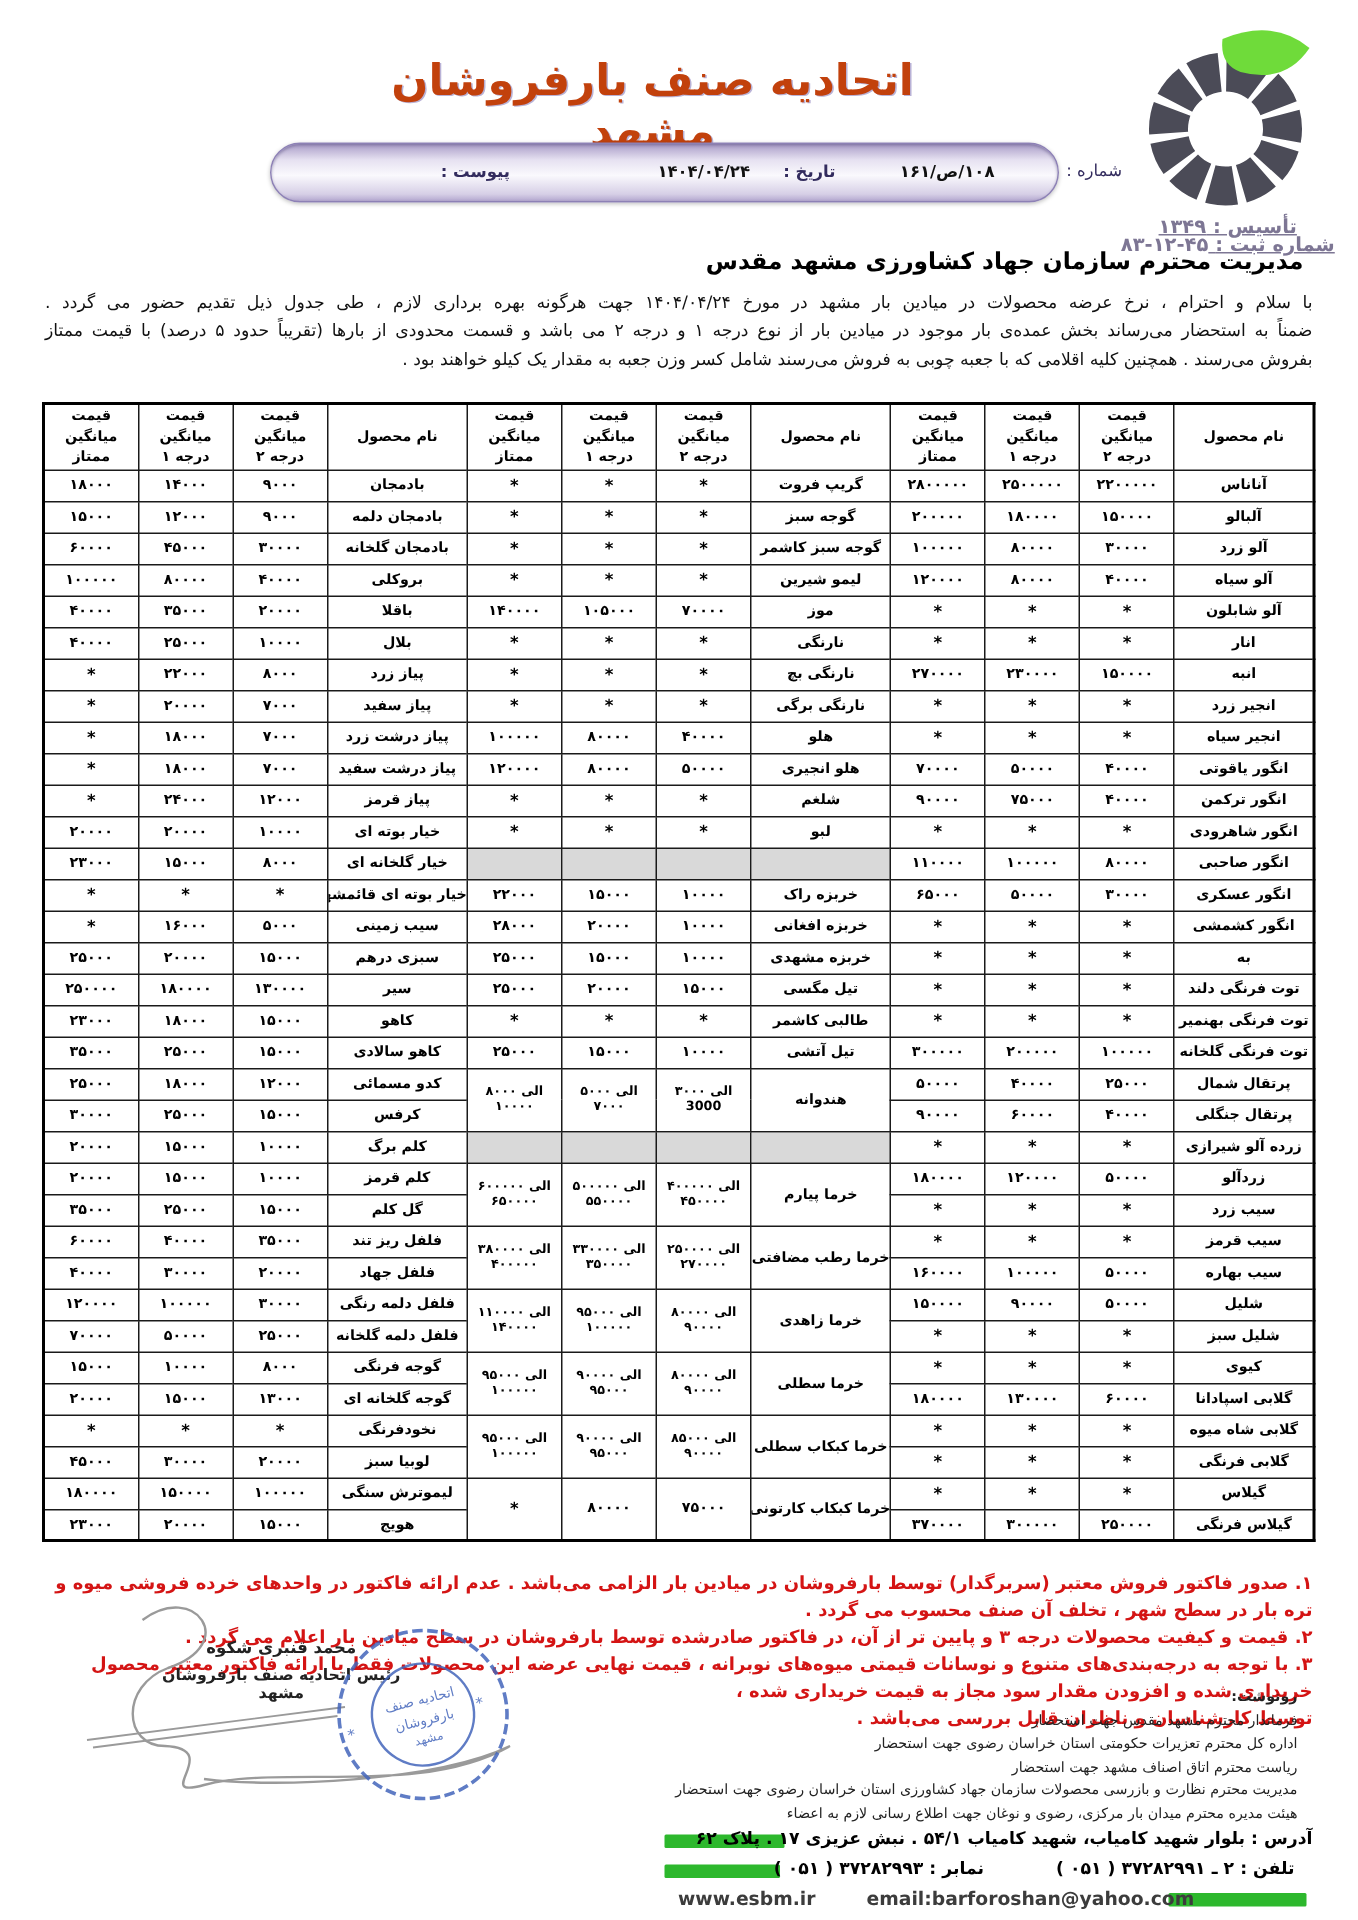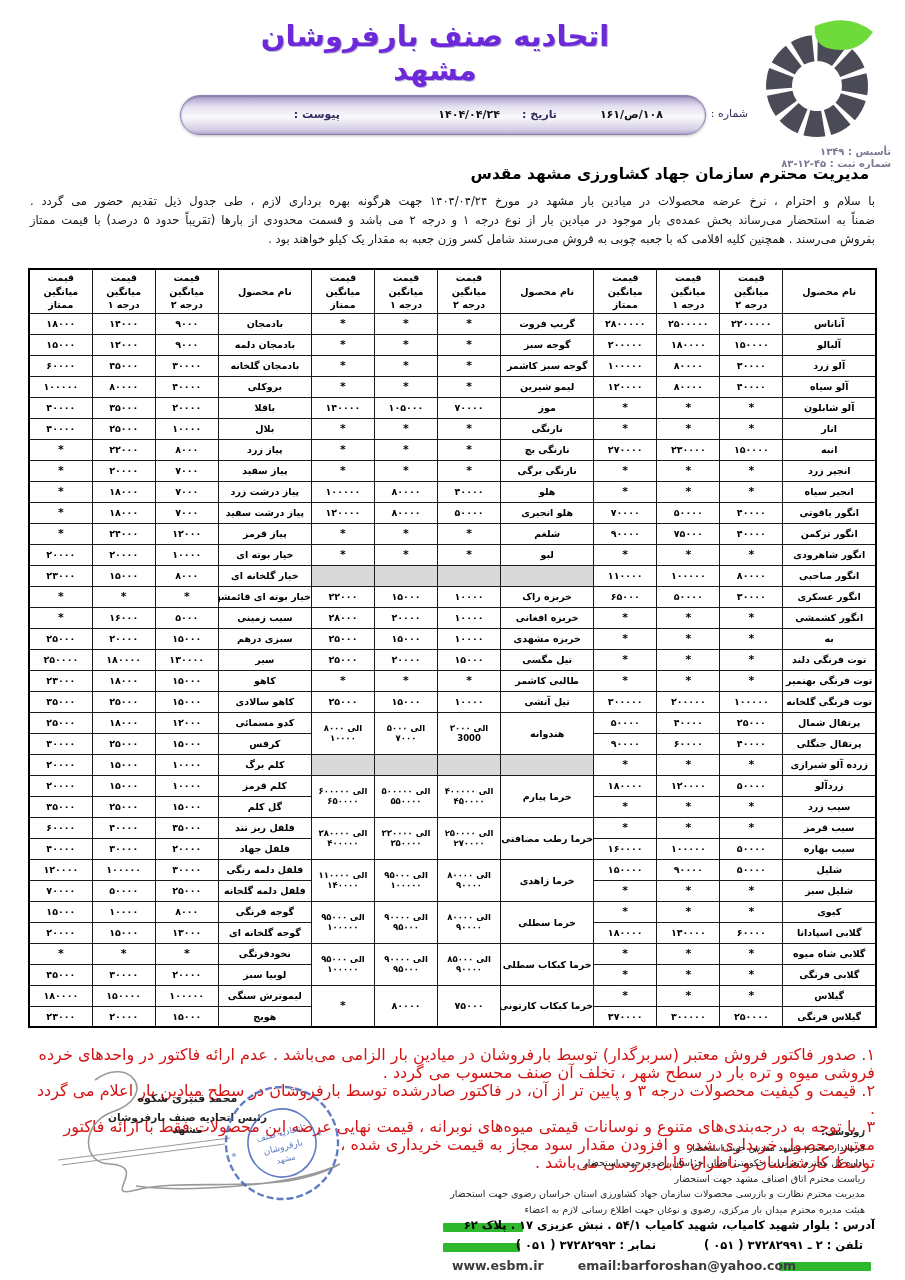--- a/index.html
+++ b/index.html
@@ -1,25 +1,25 @@
 <!DOCTYPE html>
 <html lang="fa" dir="rtl"><head>
 <meta charset="utf-8">
 <style>
   * { margin:0; padding:0; box-sizing:border-box; }
   html,body { width:905px; height:1280px; background:#fff; overflow:hidden;
     font-family:"DejaVu Sans","Liberation Sans",sans-serif; }
   #page { position:relative; width:905px; height:1280px; background:#fff; direction:rtl; }
 
   
-  .org-title { position:absolute; top:19px; left:225px; width:420px; text-align:center;
-    font-size:29px; font-weight:bold; color:#6d28d9; text-shadow:1px 1px 0 #b9b2d6; letter-spacing:-1px; }
+  .org-title { position:absolute; top:36px; left:225px; width:420px; text-align:center;
+    font-size:29px; font-weight:bold; color:#c2410c; text-shadow:1px 1px 0 #b9b2d6; letter-spacing:-1px; }
   .logo-wrap { position:absolute; top:18px; right:20px; width:130px; height:128px; }
-  .estab { position:absolute; top:146px; right:14px; width:145px; 
-    font-size:10px; font-weight:bold; color:#7d7694; line-height:12px; }
+  .estab { position:absolute; top:146px; right:14px; width:145px; text-align:center;
+    font-size:13px; font-weight:bold; color:#7d7694; line-height:12px;text-decoration:underline; }
   .ltrnum { direction:ltr; unicode-bidi:bidi-override; display:inline-block; }
 
   .fields-pill { position:absolute; top:95px; left:180px; width:526px; height:40px; border-radius:20px;
     border:1px solid #8d81b5;
     background:linear-gradient(180deg,#a99cc7 0%,#e6e1f1 28%,#faf9fd 55%,#d6cfe6 88%,#b4a8cf 100%);
     box-shadow:0 1px 2px rgba(80,70,120,.45) inset, 0 1px 3px rgba(0,0,0,.25); }
   .pill-item { position:absolute; top:12px; font-size:11px; font-weight:bold; color:#111; white-space:nowrap; }
   .pill-label { color:#332c5e; }
   .num-label { position:absolute; top:107px; right:157px; font-size:11px; font-weight:normal; color:#332c5e; }
 
@@ -36,22 +36,22 @@
     padding:0; overflow:hidden; white-space:nowrap; font-weight:bold; color:#000; }
   #price-table thead th { font-size:9.5px; line-height:13.5px; height:44px; }
   #price-table tbody tr { height:21px; }
   #price-table tbody td { font-size:9.5px; }
   td.pname { font-size:9.5px; }
   td.shaded { background:#d9d9d9; }
   .star { font-size:11px; font-weight:bold; }
   .rng { direction:ltr; font-size:8.5px; line-height:10.5px; }
 
   
-  .notes { position:absolute; top:1046px; right:30px; left:30px; color:#d41414; font-size:16px;
-    font-weight:normal; line-height:18px; text-align:right; }
+  .notes { position:absolute; top:1046px; right:30px; left:30px; color:#d41414; font-size:12px;
+    font-weight:bold; line-height:18px; text-align:right; }
   .note-cont-inner { display:inline-block; margin-left:175px; }
 
   
   .sig-curves { position:absolute; top:1068px; left:40px; width:330px; height:140px; }
   .sig-text { position:absolute; top:1092px; left:95px; width:185px; text-align:center; }
   .sig-name { font-size:11px; font-weight:bold; color:#222; }
   .sig-role { font-size:10.5px; font-weight:bold; color:#222; margin-top:6px; }
   .stamp { position:absolute; top:1076px; left:215px; width:135px; height:135px; opacity:.85; }
 
   

